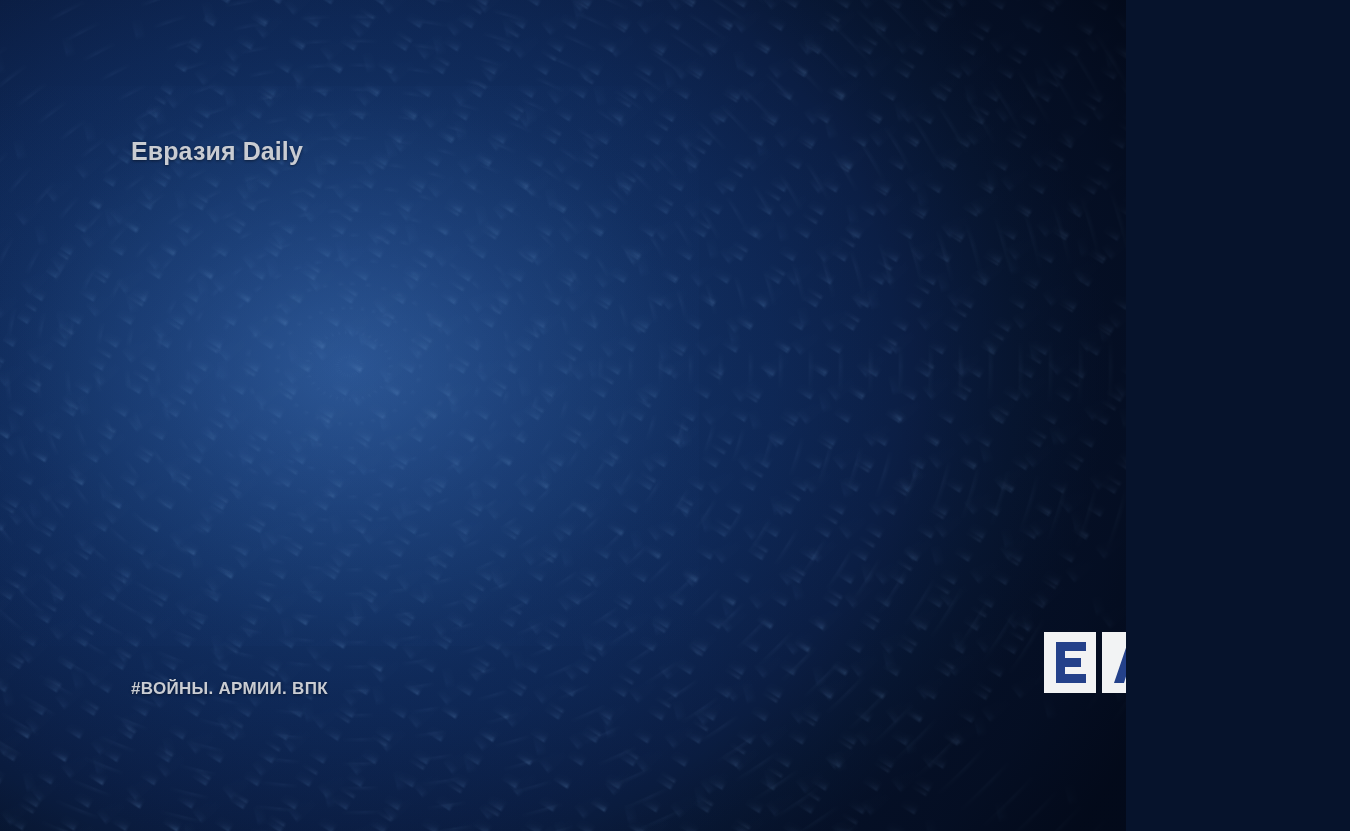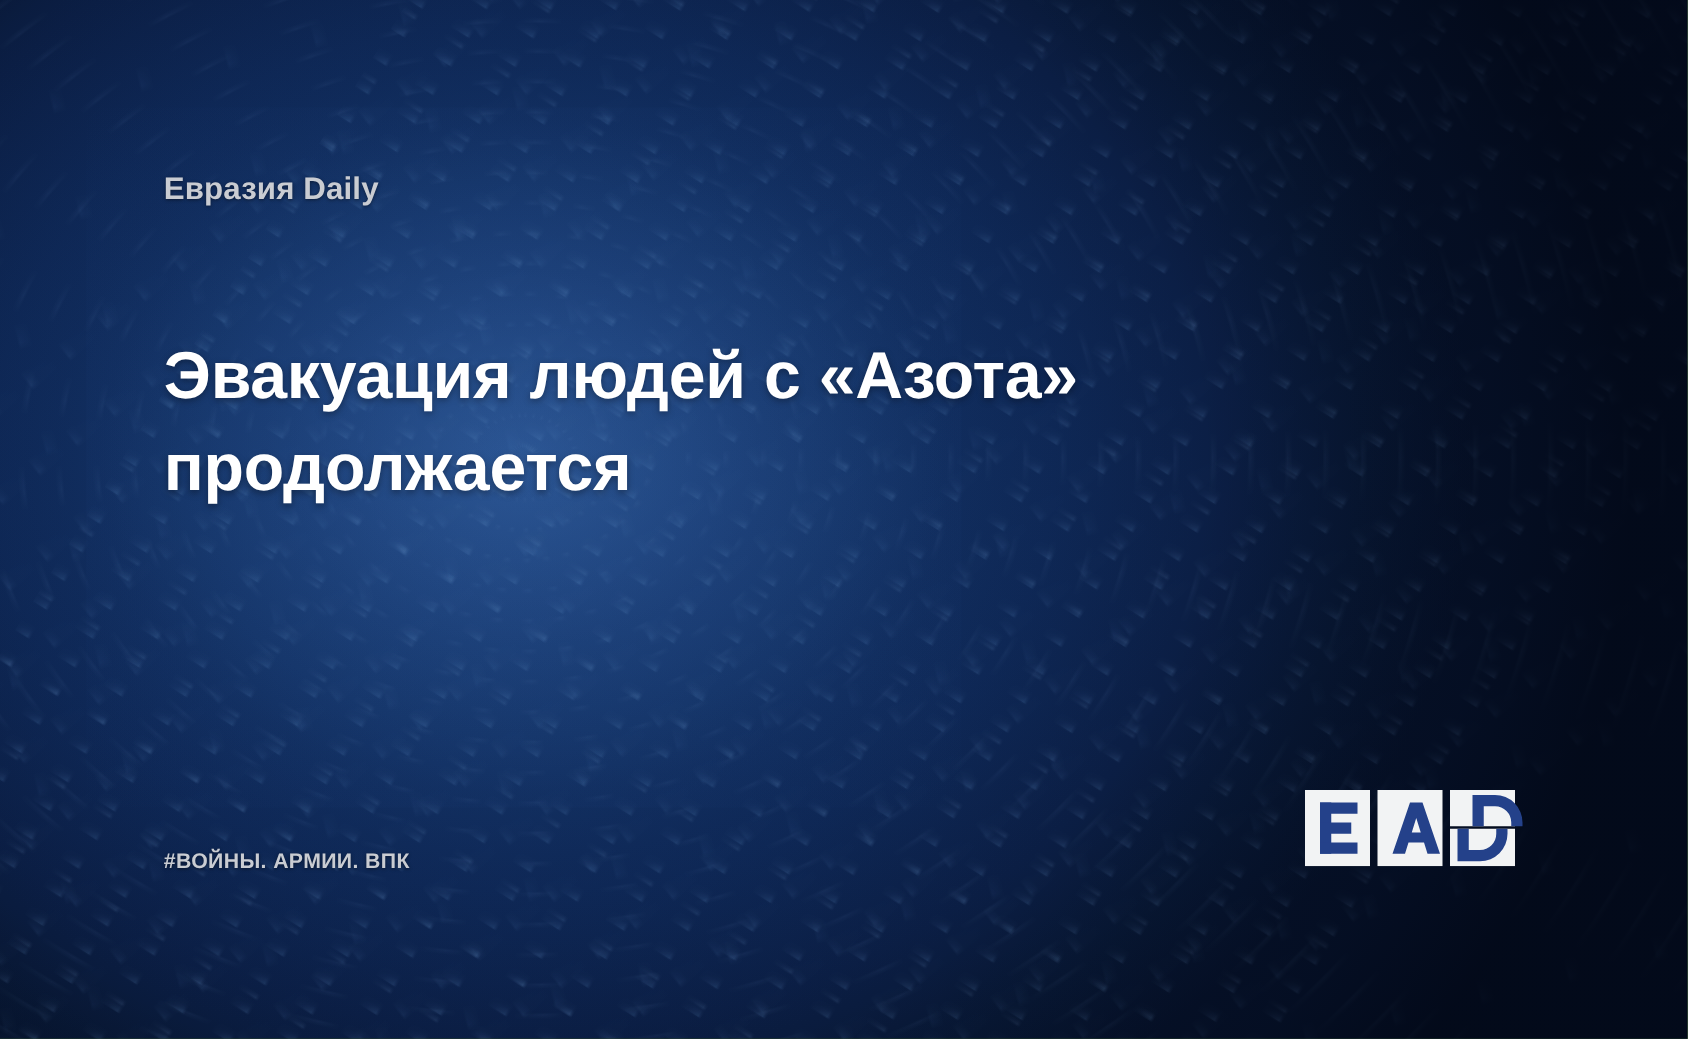--- a/index.html
+++ b/index.html
@@ -5,24 +5,24 @@
 <style>
   html, body {
     margin: 0;
     padding: 0;
     background: #06132c;
   }
   * { box-sizing: border-box; }
 
   .card {
     position: relative;
-    width: 1350px;
+    width: 1126px;
     height: 831px;
     overflow: hidden;
-    background: #4d7c0f;
+    background: #a21caf;
     font-family: "Liberation Sans", "DejaVu Sans", sans-serif;
     -webkit-font-smoothing: antialiased;
   }
 
   
   .bg-base {
     position: absolute;
     inset: 0;
     background:
       radial-gradient(ellipse 760px 620px at 31% 44%,
@@ -221,21 +221,20 @@
   <div class="swirl"></div>
   <div class="streaks s1"></div>
   <div class="streaks s2"></div>
   <div class="streaks s3"></div>
   <div class="bg-vignette"></div>
 
   <div class="content">
 
     <div class="brand">Евразия Daily</div>
 
-    <h1 class="headline">Эвакуация людей с «Азота» продолжается</h1>
 
     <div class="tagline">#ВОЙНЫ. АРМИИ. ВПК</div>
 
     <div class="logo">
       <svg width="176" height="61" viewBox="0 0 176 61" xmlns="http://www.w3.org/2000/svg">
 
         <rect x="0" y="0" width="52" height="61" fill="#f2f3f4"></rect>
 
         <rect x="58" y="0" width="52" height="61" fill="#f2f3f4"></rect>
 

